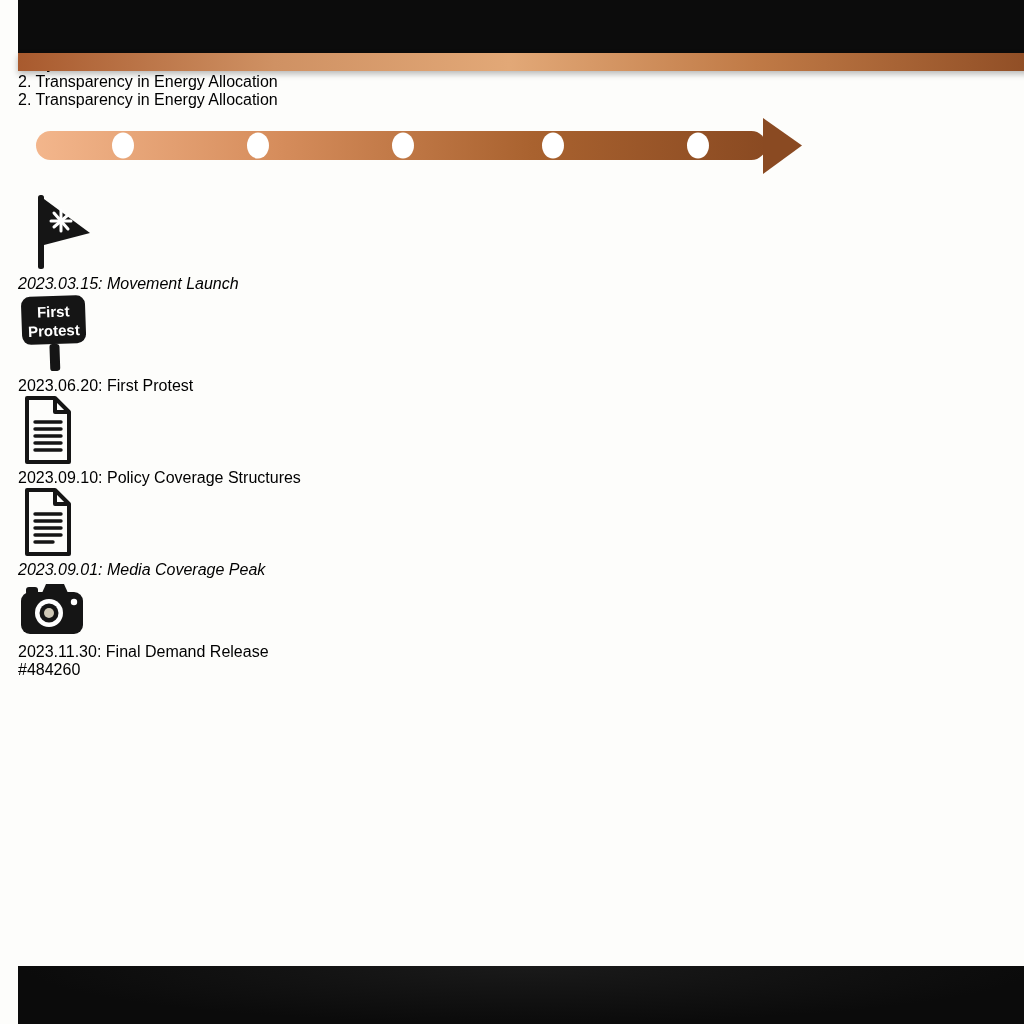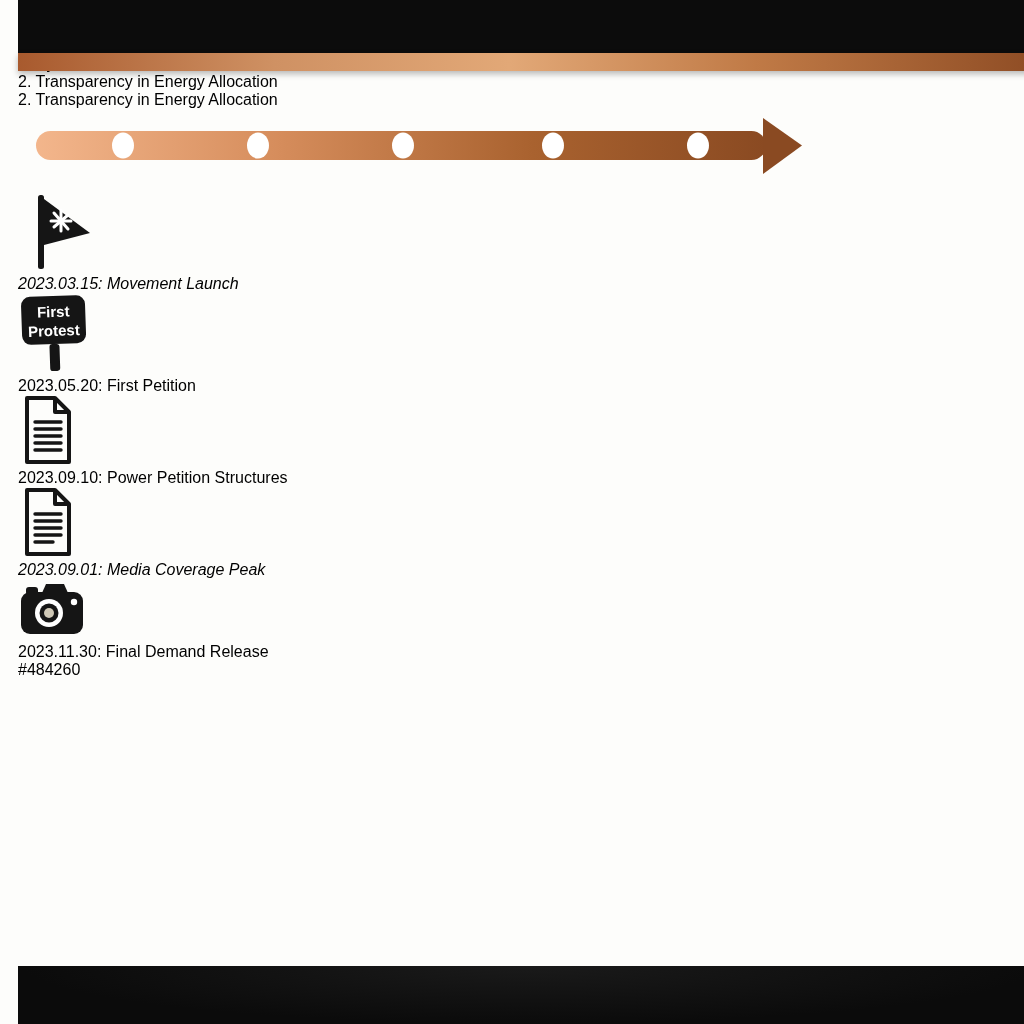--- a/index.html
+++ b/index.html
@@ -146,43 +146,43 @@
   <div class="milestone" style="left:157px;">
     <div class="icon-wrap">
       <svg width="72" height="80" viewBox="0 0 72 80" style="transform:rotate(-2deg);">
         <rect x="4" y="3" width="64" height="48" rx="9" fill="#151515"></rect>
         <rect x="31" y="51" width="10" height="27" rx="3" fill="#151515"></rect>
         <text x="36" y="24" text-anchor="middle" fill="#ffffff" font-family="Liberation Sans, sans-serif" font-size="15" font-weight="bold">First</text>
         <text x="36" y="43" text-anchor="middle" fill="#ffffff" font-family="Liberation Sans, sans-serif" font-size="15" font-weight="bold">Protest</text>
       </svg>
     </div>
     <div class="ms-label">
-      <span>2023.05.20:</span>
-      <span>First Petition</span>
+      <span>2023.06.20:</span>
+      <span>First Protest</span>
     </div>
   </div>
 
   
   <div class="milestone" style="left:302px;">
     <div class="icon-wrap">
       <svg width="58" height="70" viewBox="0 0 58 70">
         <path d="M9 3 H37 L51 17 V67 H9 Z" fill="none" stroke="#151515" stroke-width="4" stroke-linejoin="round"></path>
         <path d="M37 3 V17 H51" fill="none" stroke="#151515" stroke-width="4" stroke-linejoin="round"></path>
         <g stroke="#151515" stroke-width="3.4" stroke-linecap="round">
           <line x1="17" y1="27" x2="43" y2="27"></line>
           <line x1="17" y1="34" x2="43" y2="34"></line>
           <line x1="17" y1="41" x2="43" y2="41"></line>
           <line x1="17" y1="48" x2="43" y2="48"></line>
           <line x1="17" y1="55" x2="43" y2="55"></line>
         </g>
       </svg>
     </div>
     <div class="ms-label">
       <span>2023.09.10:</span>
-      <span>Power Petition</span>
+      <span>Policy Coverage</span>
       <span>Structures</span>
     </div>
   </div>
 
   
   <div class="milestone" style="left:453px;font-style:italic;">
     <div class="icon-wrap">
       <svg width="58" height="70" viewBox="0 0 58 70">
         <path d="M9 3 H37 L51 17 V67 H9 Z" fill="none" stroke="#151515" stroke-width="4" stroke-linejoin="round"></path>
         <path d="M37 3 V17 H51" fill="none" stroke="#151515" stroke-width="4" stroke-linejoin="round"></path>

